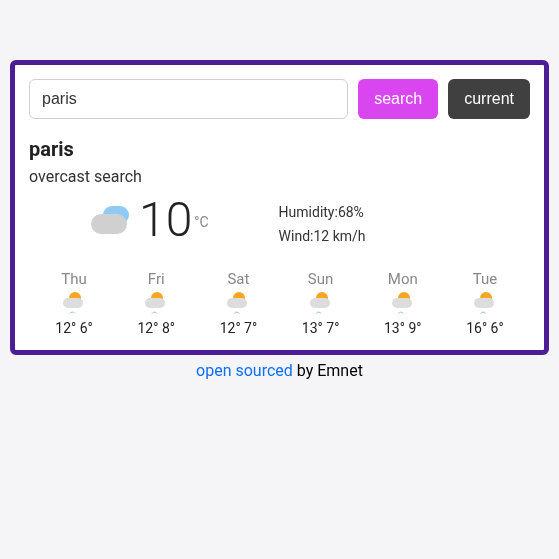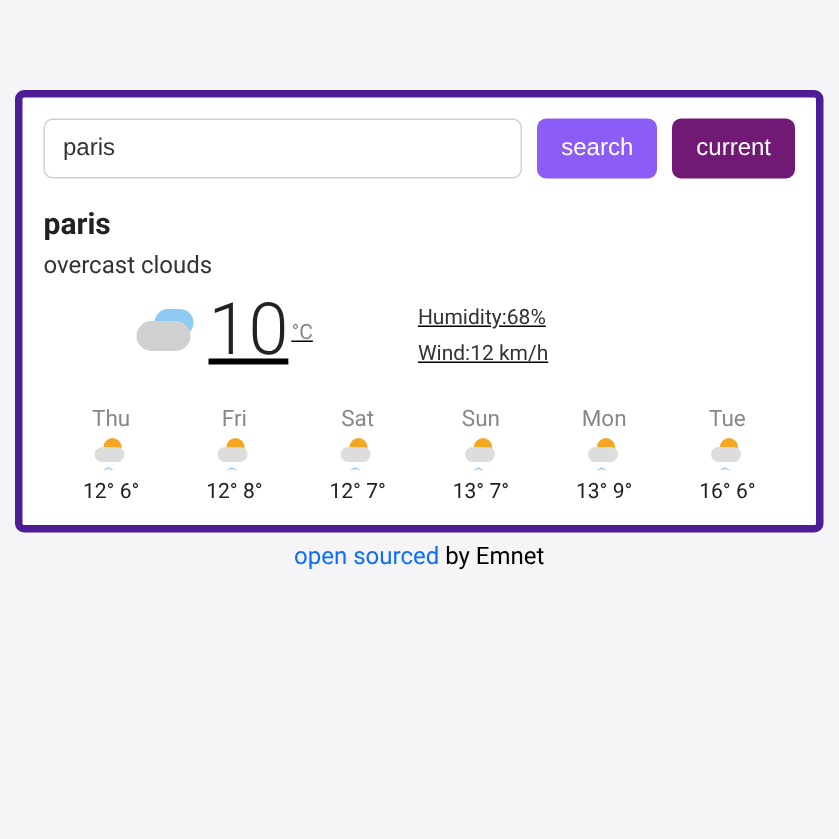--- a/index.html
+++ b/index.html
@@ -33,39 +33,38 @@
   }
   .btn {
     height: 40px;
     border: none;
     border-radius: 6px;
     padding: 0 16px;
     font-size: 16px;
     color: #fff;
     cursor: pointer;
   }
-  .btn-primary { background: #8b5cf6; }
-  .btn-success { background: #701a75; }
+  .btn-primary { background: #d946ef; }
+  .btn-success { background: #404040; }
   .city {
     font-size: 20px;
     font-weight: 700;
     color: #222;
     margin-bottom: 6px;
   }
   .updated, .desc {
     font-size: 16px;
     color: #333;
     margin-bottom: 4px;
   }
   .main-row {
     display: flex;
     align-items: flex-start;
     margin-top: 10px;
     margin-bottom: 18px;
-    text-decoration: underline;
   }
   .temp-block {
     display: flex;
     align-items: center;
     margin-left: 60px;
   }
   .cloud-icon {
     width: 44px;
     height: 32px;
     position: relative;
@@ -166,21 +165,21 @@
 
 <div class="card">
 
   <div class="search-row">
     <input class="search-input" type="text" value="paris" style="">
     <button class="btn btn-primary">search</button>
     <button class="btn btn-success">current</button>
   </div>
 
   <div class="city">paris</div>
-  <div class="desc">overcast clouds</div>
+  <div class="desc">overcast search</div>
 
   <div class="main-row">
     <div class="temp-block">
       <div class="cloud-icon">
         <div class="back"></div>
         <div class="front"></div>
       </div>
       <div class="temp">10</div>
       <div class="deg">°C</div>
     </div>

